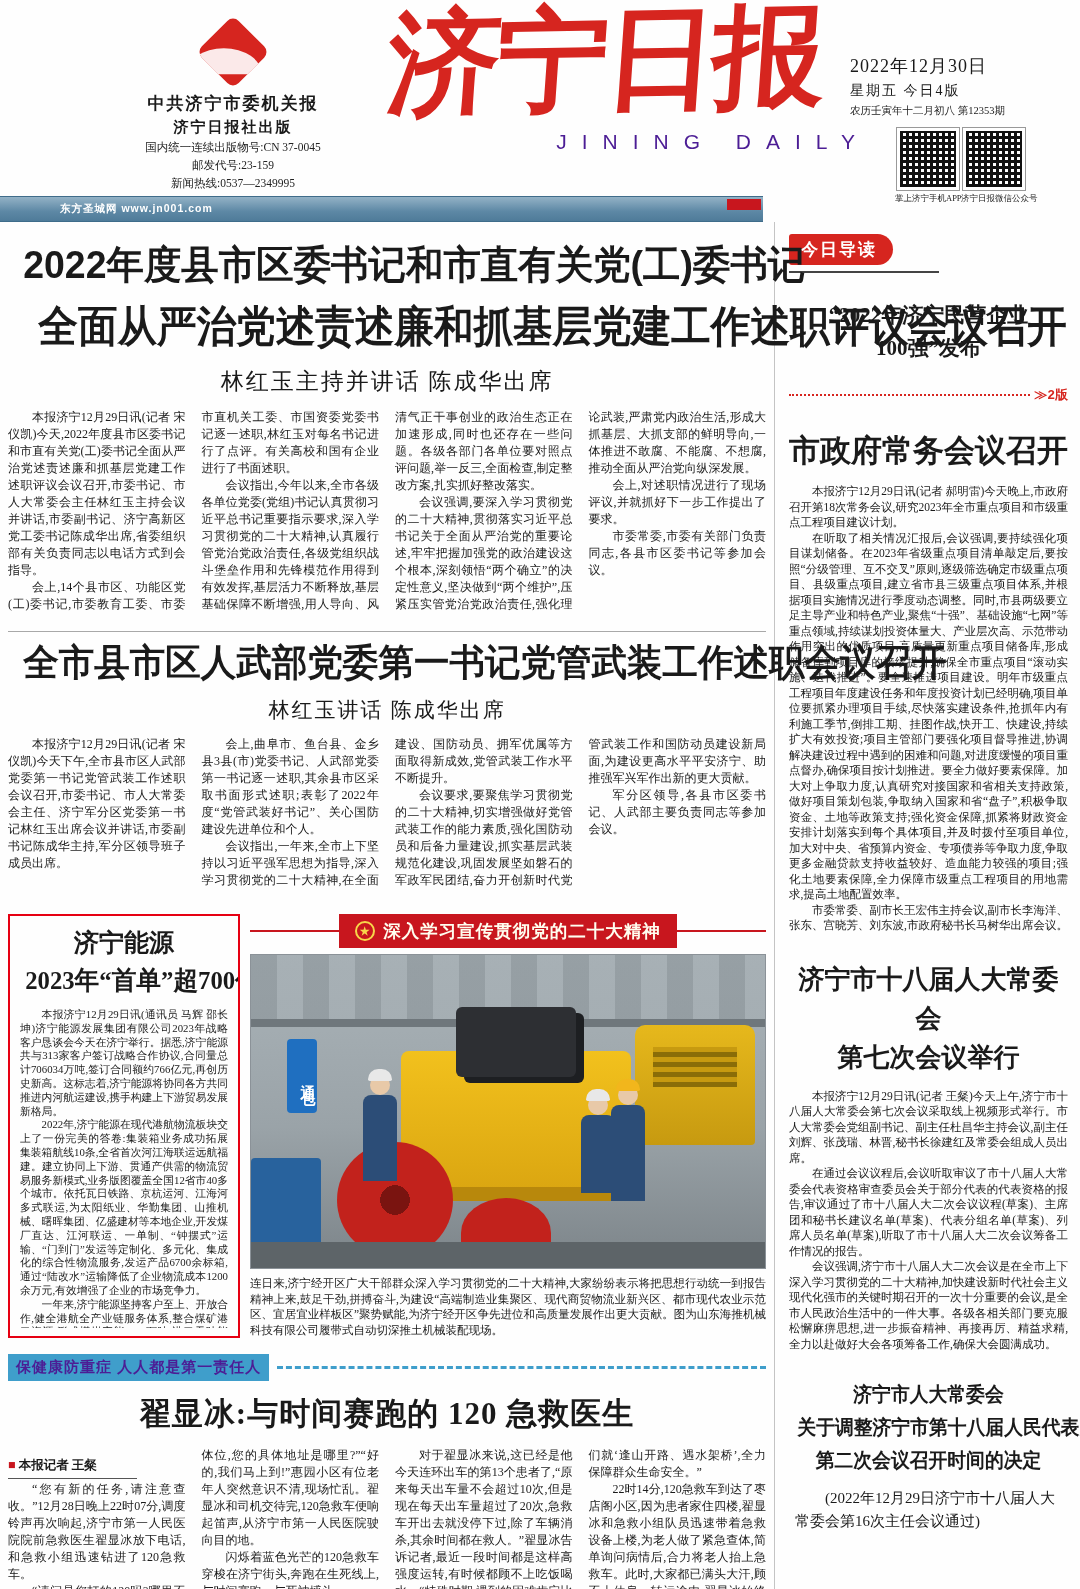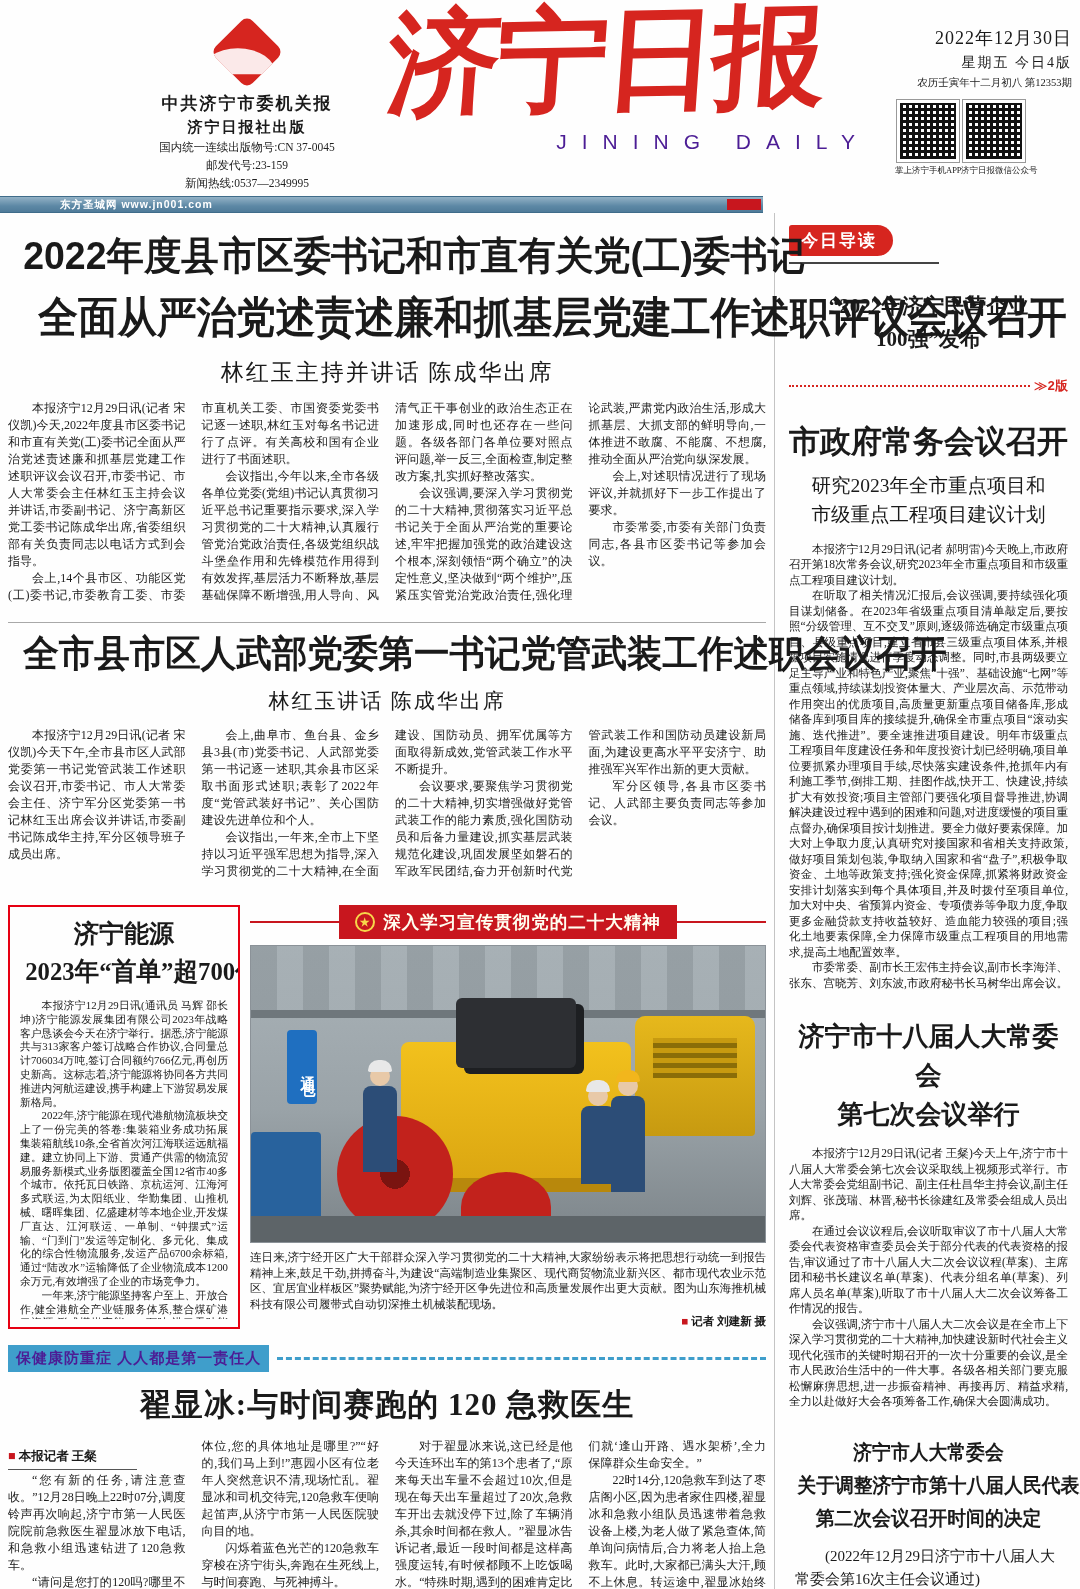--- a/index.html
+++ b/index.html
@@ -1,42 +1,42 @@
 <!DOCTYPE html>
 <html><head>
 <meta charset="utf-8">
 <style>
   * { margin:0; padding:0; box-sizing:border-box; }
   body { background:#e8e8e8; font-family:"Liberation Serif","DejaVu Serif",serif; }
   .page { position:relative; width:1080px; height:1589px; margin:0 auto; background:#fefefe; overflow:hidden; color:#1a1a1a; }
 
   
   .masthead { position:relative; height:196px; }
-  .mh-left { position:absolute; left:62px; top:26px; width:370px; text-align:center; }
+  .mh-left { position:absolute; left:48px; top:26px; width:370px; text-align:center; }
   .logo { width:52px; height:52px; background:#d6251f; transform:rotate(45deg); border-radius:8px; margin:0 auto 14px; position:relative; overflow:hidden; }
   .logo-swoosh { position:absolute; left:-12px; top:26px; width:76px; height:26px; background:#fff; border-radius:50% 50% 0 0/100% 100% 0 0; transform:rotate(-45deg); opacity:.9; }
   .mh-org1 { font-size:17px; font-weight:bold; letter-spacing:2px; font-family:"Liberation Sans",sans-serif; }
   .mh-org2 { font-size:15px; font-weight:bold; letter-spacing:2px; margin-top:3px; font-family:"Liberation Sans",sans-serif; }
   .mh-small { font-size:11.5px; margin-top:3px; color:#222; }
   .mh-center { position:absolute; left:340px; top:2px; width:530px; text-align:center; }
   .mh-title { font-size:112px; line-height:1.05; font-weight:bold; color:#d6251f; transform:skewX(-5deg) rotate(-1deg); letter-spacing:-4px; white-space:nowrap; }
   .mh-title-en { font-size:21px; letter-spacing:15px; color:#4c1d95; margin-top:10px; font-family:"Liberation Sans",sans-serif;text-align:right; }
-  .mh-right { position:absolute; right:8px; top:26px; width:222px; text-align:right; }
+  .mh-right { position:absolute; right:8px; top:54px; width:222px; text-align:left; }
   .mh-date { font-size:18px; letter-spacing:1px; }
   .mh-weekday { font-size:14px; margin-top:4px; letter-spacing:2px; }
   .mh-lunar { font-size:10.5px; margin-top:4px; color:#222; }
   .qr-row { display:flex; justify-content:center; margin-top:10px; }
   .qr-wrap { width:66px; }
   .qr { width:62px; height:62px; margin:0 auto; border:3px solid #fff; outline:1px solid #999;
         background: repeating-linear-gradient(0deg,#111 0 3px,transparent 3px 6px),
                     repeating-linear-gradient(90deg,#111 0 3px,#fff 3px 6px); }
   .qr-label { font-size:8.5px; margin-top:3px; white-space:nowrap; }
 
   
-  .siteband { position:relative; width:763px; height:17px; background:linear-gradient(#93b2c6,#5d88a5 60%,#4f7b99); border-top:1px solid #3f6c8a; border-bottom:1px solid #3f6c8a; display:flex; align-items:center; }
+  .siteband { position:relative; width:763px; height:26px; background:linear-gradient(#93b2c6,#5d88a5 60%,#4f7b99); border-top:1px solid #3f6c8a; border-bottom:1px solid #3f6c8a; display:flex; align-items:center; }
   .siteband-text { color:#fff; font-size:10.5px; font-weight:bold; letter-spacing:1px; margin-left:60px; font-family:"Liberation Sans",sans-serif; }
   .siteband-red { position:absolute; right:2px; top:2px; width:34px; height:11px; background:#c8161e; }
 
   
   .main { display:flex; align-items:stretch; }
   .left-col { width:774px; padding:0 8px; }
   .right-col { width:306px; border-left:1px solid #c4c4c4; padding:12px 12px 0 14px; }
 
   
   .h1-wrap { text-align:center; padding-top:16px; }
@@ -211,24 +211,20 @@
             <div class="ph-engine"></div>
             <div class="ph-reel"></div>
             <div class="ph-reel2"></div>
             <div class="ph-worker w1"></div>
             <div class="ph-worker w2"></div>
             <div class="ph-worker w3"></div>
             <div class="ph-blue"></div>
             <div class="ph-floor"></div>
           </div>
           <div class="photo-caption">连日来,济宁经开区广大干部群众深入学习贯彻党的二十大精神,大家纷纷表示将把思想行动统一到报告精神上来,鼓足干劲,拼搏奋斗,为建设“高端制造业集聚区、现代商贸物流业新兴区、都市现代农业示范区、宜居宜业样板区”聚势赋能,为济宁经开区争先进位和高质量发展作出更大贡献。图为山东海推机械科技有限公司履带式自动切深推土机械装配现场。</div>
-          <div class="credit">
-            <span class="mark">■</span>
-            <span>记者 刘建新 摄</span>
-          </div>
         </div>
       </div>
 
       <div class="health">
         <div class="health-banner-row">
           <div class="health-banner">保健康防重症  人人都是第一责任人</div>
           <div class="health-dash"></div>
         </div>
         <div class="h3">翟显冰:与时间赛跑的 120 急救医生</div>
         <div class="bodycols cols4 health-body">
@@ -256,24 +252,20 @@
           <div>100强”发布</div>
         </div>
         <div class="guide-dots">
           <div class="dotline"></div>
           <span class="pageref">≫2版</span>
         </div>
       </div>
 
       <div>
         <div class="gov-h">市政府常务会议召开</div>
-        <div class="gov-sub">
-          <div>研究2023年全市重点项目和</div>
-          <div>市级重点工程项目建议计划</div>
-        </div>
         <div class="rc-body">
             <p class="para">本报济宁12月29日讯(记者 郝明雷)今天晚上,市政府召开第18次常务会议,研究2023年全市重点项目和市级重点工程项目建议计划。</p>
             <p class="para">在听取了相关情况汇报后,会议强调,要持续强化项目谋划储备。在2023年省级重点项目清单敲定后,要按照“分级管理、互不交叉”原则,逐级筛选确定市级重点项目、县级重点项目,建立省市县三级重点项目体系,并根据项目实施情况进行季度动态调整。同时,市县两级要立足主导产业和特色产业,聚焦“十强”、基础设施“七网”等重点领域,持续谋划投资体量大、产业层次高、示范带动作用突出的优质项目,高质量更新重点项目储备库,形成储备库到项目库的接续提升,确保全市重点项目“滚动实施、迭代推进”。要全速推进项目建设。明年市级重点工程项目年度建设任务和年度投资计划已经明确,项目单位要抓紧办理项目手续,尽快落实建设条件,抢抓年内有利施工季节,倒排工期、挂图作战,快开工、快建设,持续扩大有效投资;项目主管部门要强化项目督导推进,协调解决建设过程中遇到的困难和问题,对进度缓慢的项目重点督办,确保项目按计划推进。要全力做好要素保障。加大对上争取力度,认真研究对接国家和省相关支持政策,做好项目策划包装,争取纳入国家和省“盘子”,积极争取资金、土地等政策支持;强化资金保障,抓紧将财政资金安排计划落实到每个具体项目,并及时拨付至项目单位,加大对中央、省预算内资金、专项债券等争取力度,争取更多金融贷款支持收益较好、造血能力较强的项目;强化土地要素保障,全力保障市级重点工程项目的用地需求,提高土地配置效率。</p>
             <p class="para">市委常委、副市长王宏伟主持会议,副市长李海洋、张东、宫晓芳、刘东波,市政府秘书长马树华出席会议。</p>
           </div>
       </div>
 
       <div>
         <div class="npc-h">
           <div>济宁市十八届人大常委会</div>

